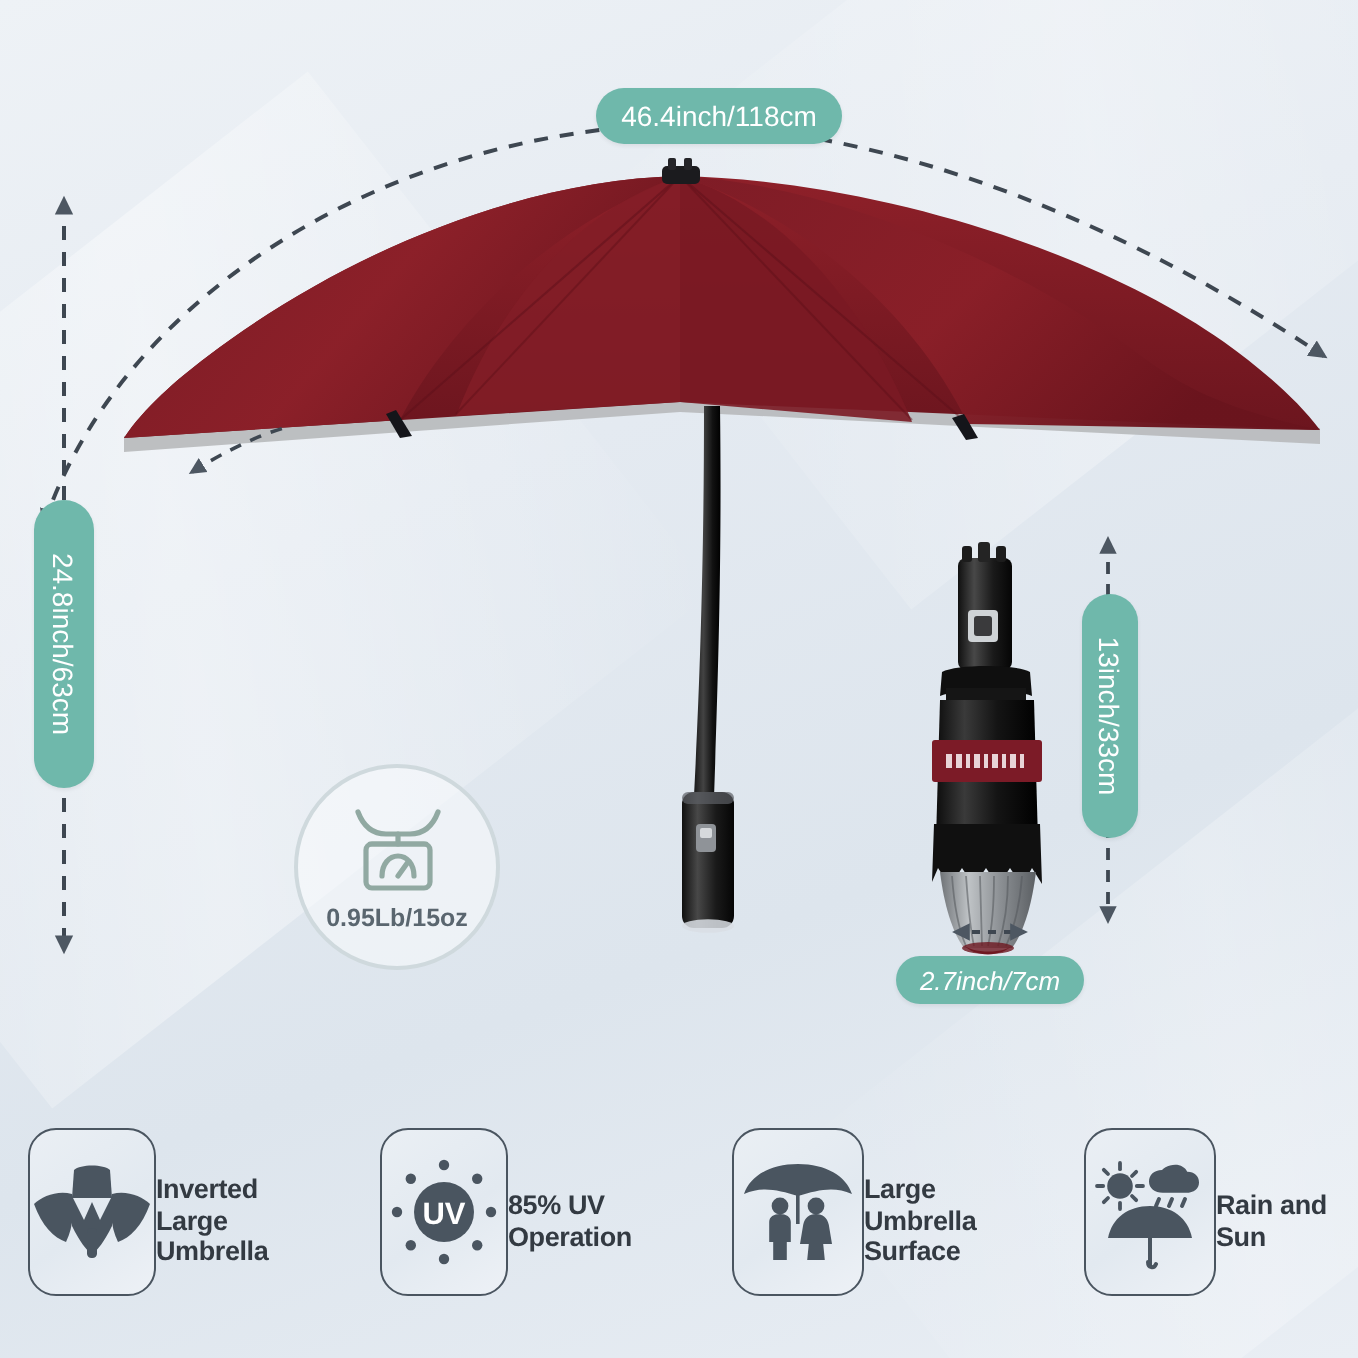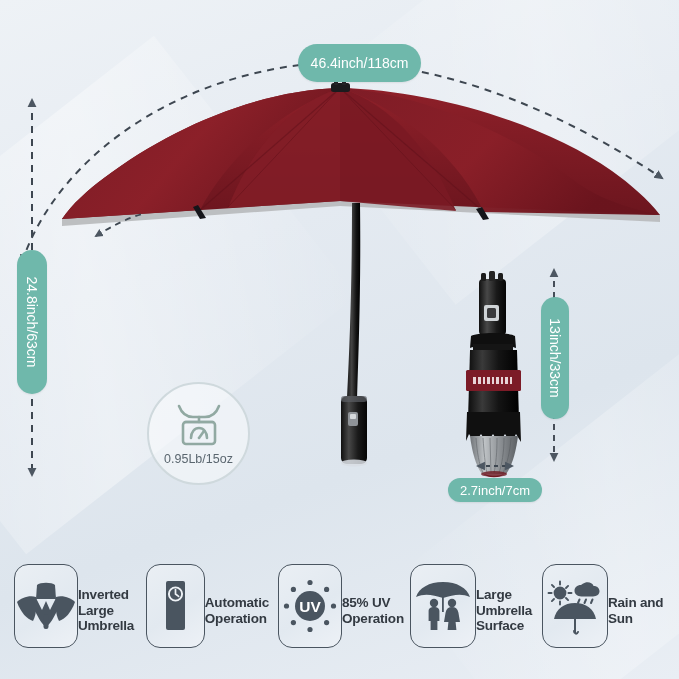--- a/index.html
+++ b/index.html
@@ -56,41 +56,41 @@
   .pill {
     position: absolute;
     background: #6fb8ab;
     color: #ffffff;
     border-radius: 999px;
     font-size: 14px;
     display: flex; align-items: center; justify-content: center;
     white-space: nowrap;
     box-shadow: 0 1px 2px rgba(0,0,0,.07);
   }
-  .pill-top { left: 298px; top: 44px; width: 123px; height: 38px; }
+  .pill-top { left: 298px; top: 44px; width: 123px; height: 28px; }
   .pill-left {
     left: 17px; top: 250px; width: 30px; height: 144px;
   }
   .pill-left span, .pill-right span {
     transform: rotate(90deg);
     display: block;
     white-space: nowrap;
     font-size: 14px;
   }
   .pill-right { left: 541px; top: 297px; width: 28px; height: 122px; }
-  .pill-bottom { left: 448px; top: 478px; width: 94px; height: 24px; font-size: 13px; }
+  .pill-bottom { left: 448px; top: 478px; width: 94px; height: 24px; font-size: 13px; font-style: italic; }
 
   .weight-badge {
     position: absolute;
     left: 147px; top: 382px;
     width: 103px; height: 103px;
     border: 2.2px solid #cfd9dd;
     border-radius: 50%;
     background: rgba(250,252,253,0.55);
-    display: flex; flex-direction: column; align-items: center; justify-content: center;
+    display: flex; flex-direction: column; align-items: center; justify-content: center; font-weight: bold;
   }
   .weight-text {
     font-size: 12.5px;
     color: #5a666f;
     margin-top: 2px;
   }
 </style>
 </head>
 <body>
 
@@ -283,33 +283,20 @@
             <rect x="28.5" y="35" width="5" height="15" rx="2.2"></rect>
           </g>
         </svg>
       </div>
       <div class="feature-label">
         <div>Inverted</div>
         <div>Large Umbrella</div>
       </div>
     </div>
 
-    <div class="feature">
-      <div class="feature-icon-box">
-        <svg width="44" height="58" viewBox="0 0 44 58">
-          <rect x="13" y="4" width="19" height="49" rx="2" fill="#4a5560"></rect>
-          <circle cx="22.5" cy="17" r="6.6" fill="none" stroke="#eef2f6" stroke-width="1.9"></circle>
-          <path d="M22.5,12.6 L22.5,17 L25.6,19.4" fill="none" stroke="#eef2f6" stroke-width="1.7" stroke-linecap="round"></path>
-        </svg>
-      </div>
-      <div class="feature-label">
-        <div>Automatic</div>
-        <div>Operation</div>
-      </div>
-    </div>
 
     <div class="feature">
       <div class="feature-icon-box">
         <svg width="62" height="62" viewBox="0 0 62 62">
           <circle cx="31" cy="31" r="15" fill="#4a5560"></circle>
           <text x="31" y="37" text-anchor="middle" font-family="Liberation Sans, sans-serif" font-size="15.5" font-weight="bold" fill="#ffffff">UV</text>
           <g fill="#4a5560">
             <circle cx="31" cy="7.5" r="2.6"></circle>
             <circle cx="47.6" cy="14.4" r="2.6"></circle>
             <circle cx="54.5" cy="31" r="2.6"></circle>

